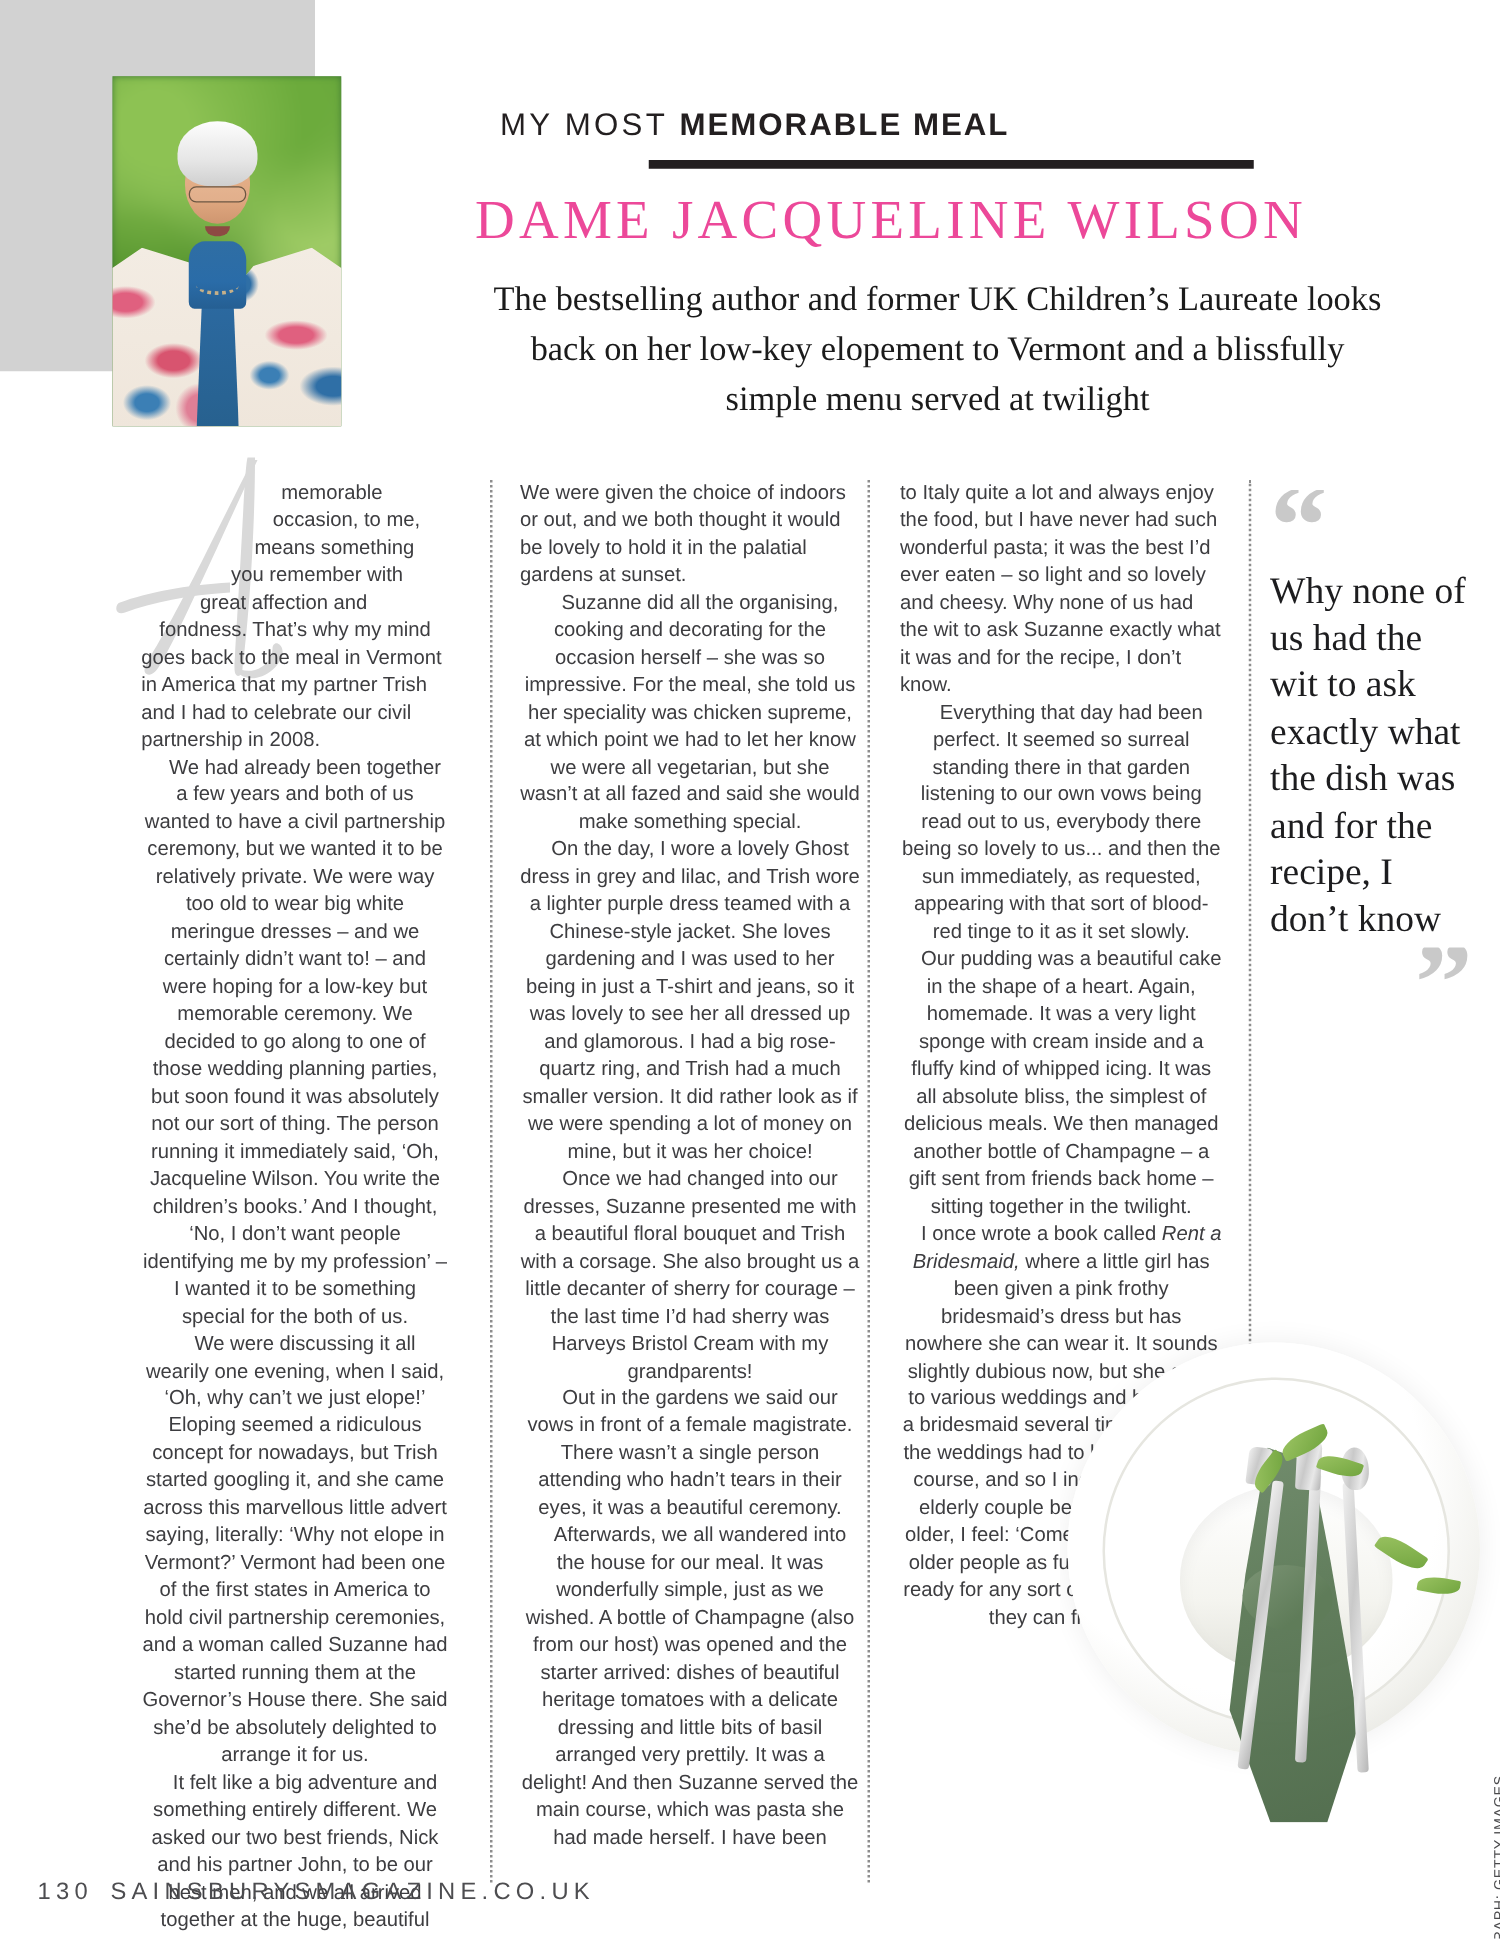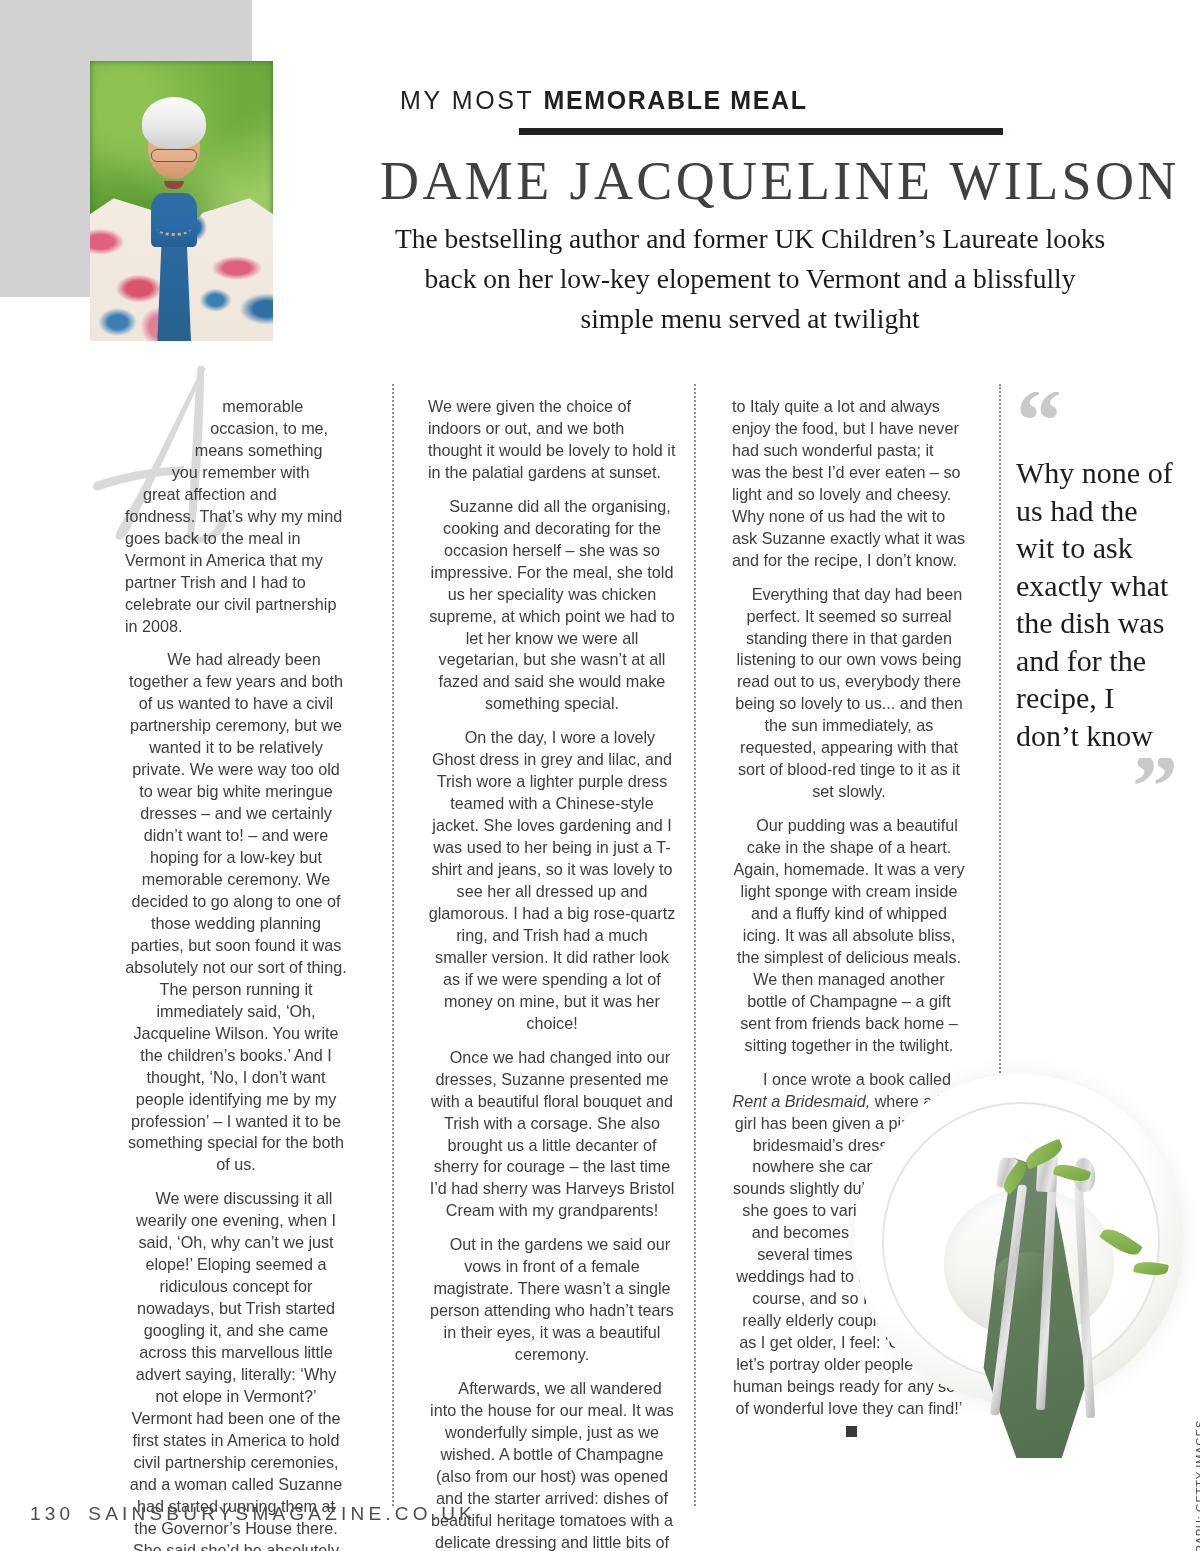--- a/index.html
+++ b/index.html
@@ -148,23 +148,23 @@
     height: 7px;
     background: #231f20;
   }
   .headline {
     position: absolute;
     left: 380px;
     top: 150px;
     width: 740px;
     text-align: left;
     font-family: "Liberation Serif", serif;
-    font-size: 54px;
+    font-size: 44px;
     letter-spacing: 3.4px;
-    color: #404040;
+    color: #ec4899;
     white-space: nowrap;
   }
   .standfirst {
     position: absolute;
     left: 390px;
     top: 219px;
     width: 720px;
     text-align: center;
     font-family: "Liberation Serif", serif;
     font-size: 27.5px;
@@ -174,21 +174,21 @@
 
   
   .col {
     position: absolute;
     top: 384px;
     font-size: 16.2px;
     line-height: 21.95px;
     color: #3d3d40;
     text-align: left;
   }
-  .col p { margin: 12px; }
+  .col p { margin: 0; }
   .col p + p { text-indent: 16px; text-align: center; }
   .col em { font-style: italic; }
 
   #col1 { left: 113px; width: 246px; }
   #col2 { left: 416px; width: 272px; }
   #col3 { left: 720px; width: 258px; }
 
   
   .dropcap {
     position: absolute;

